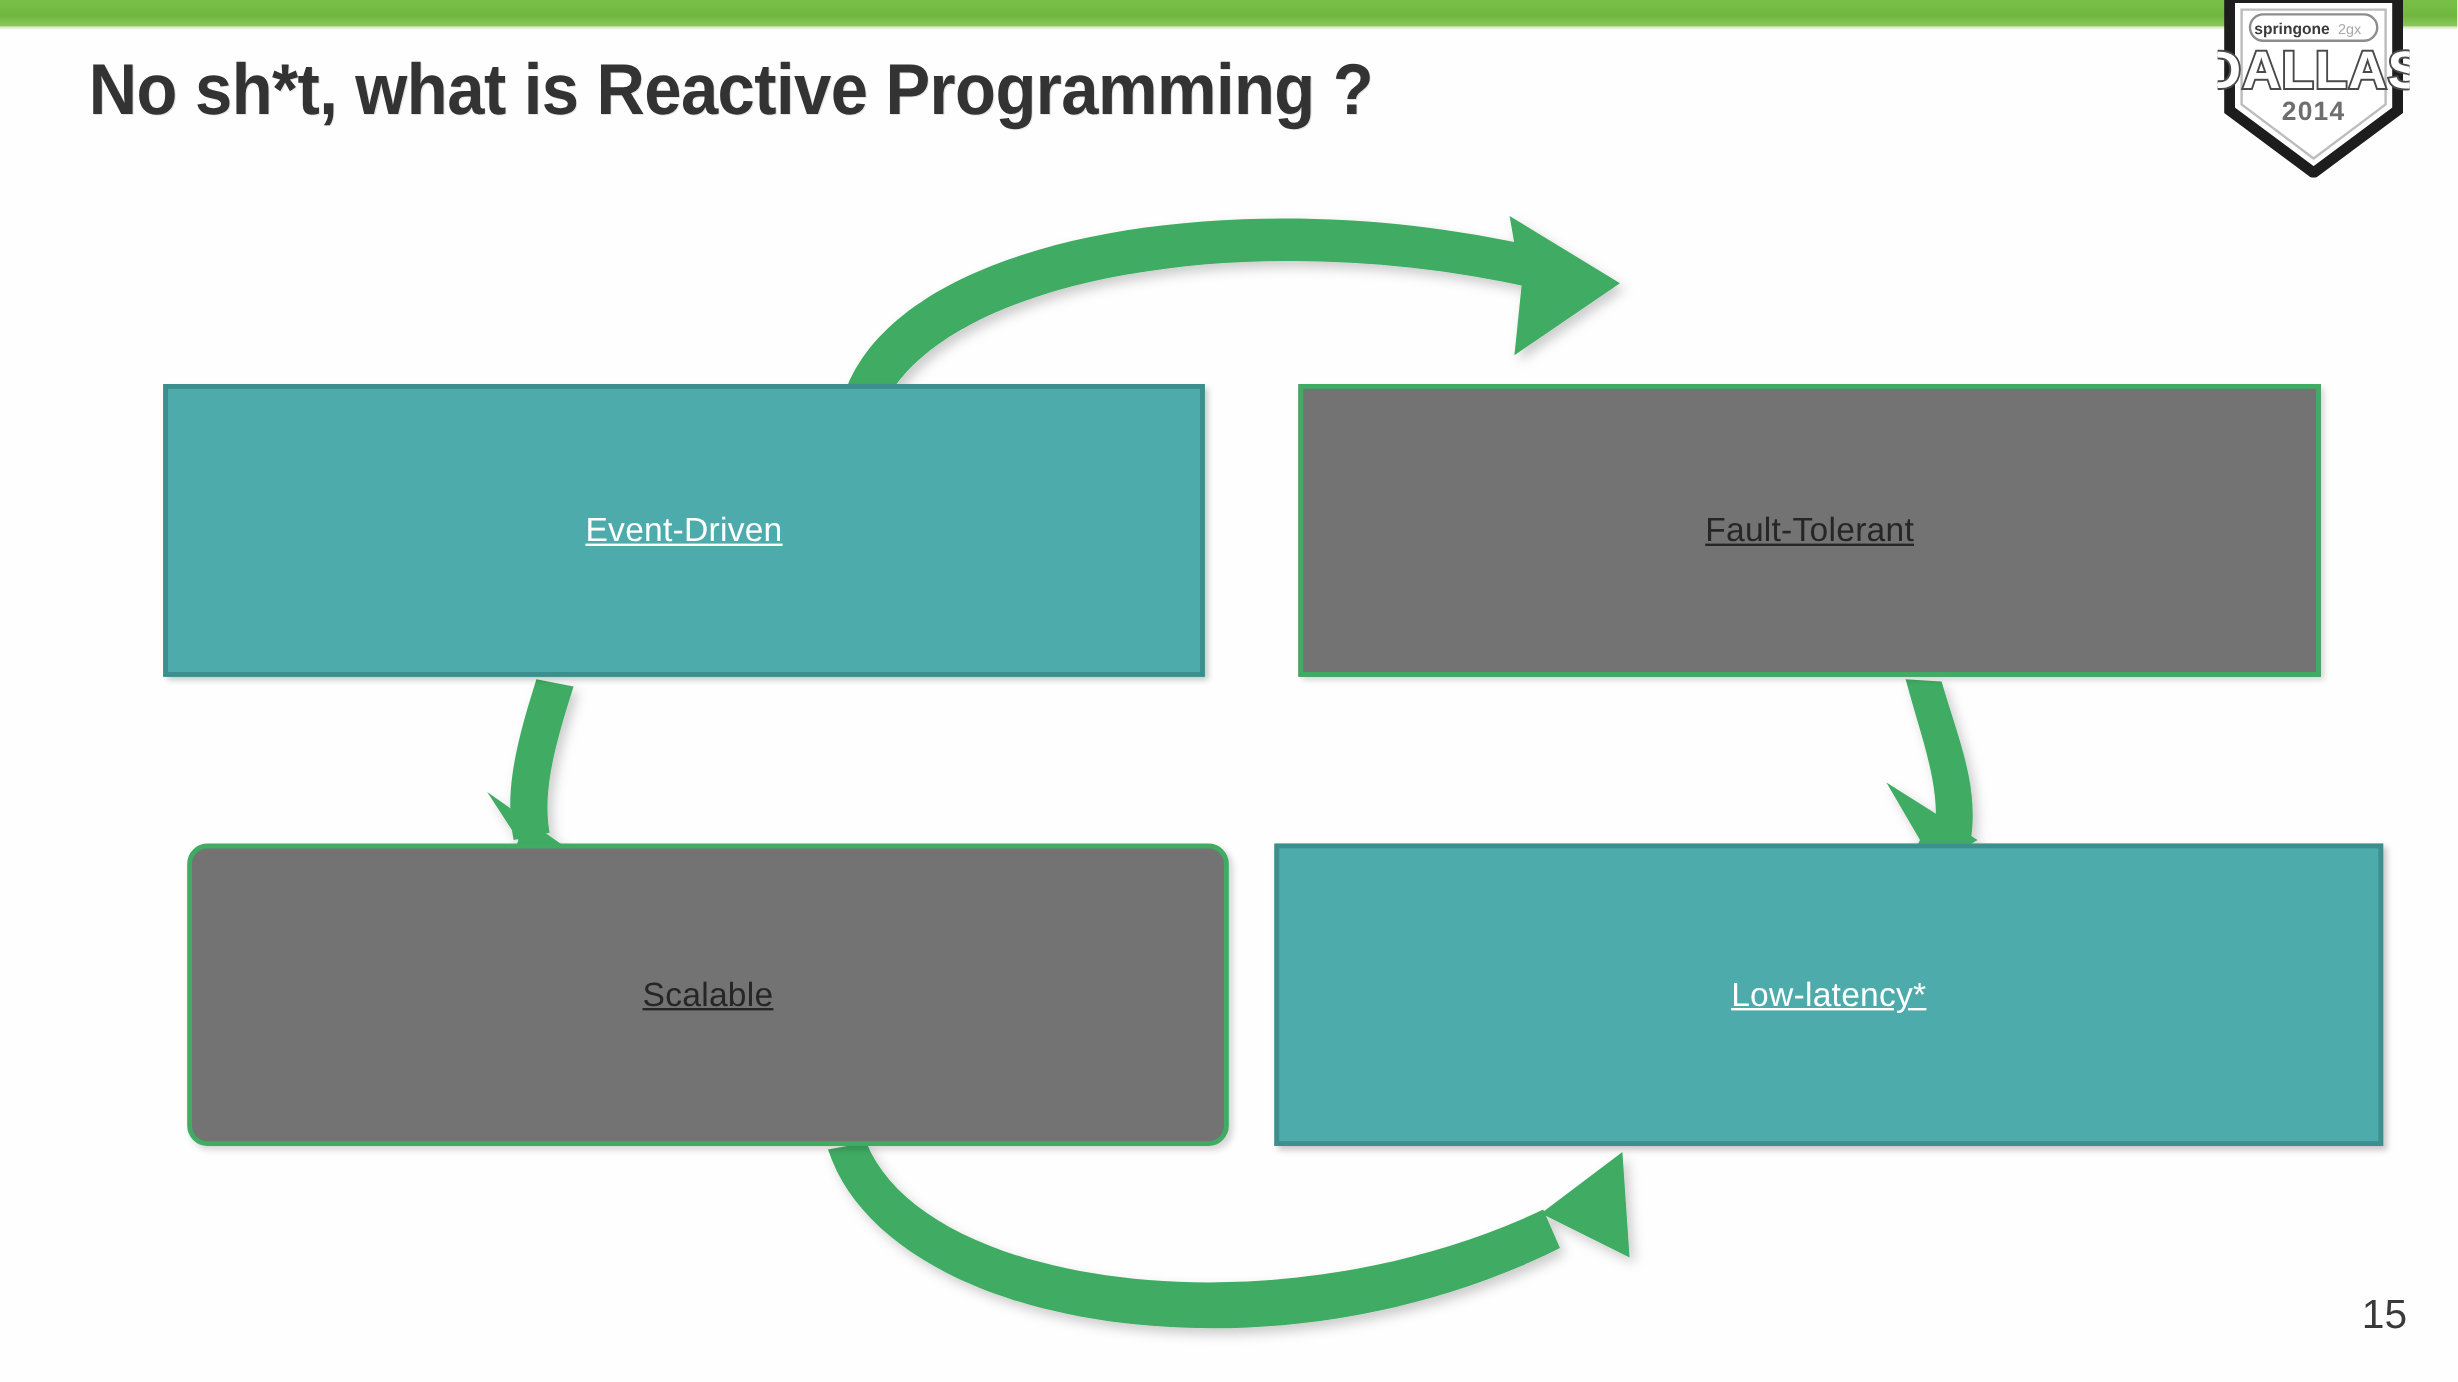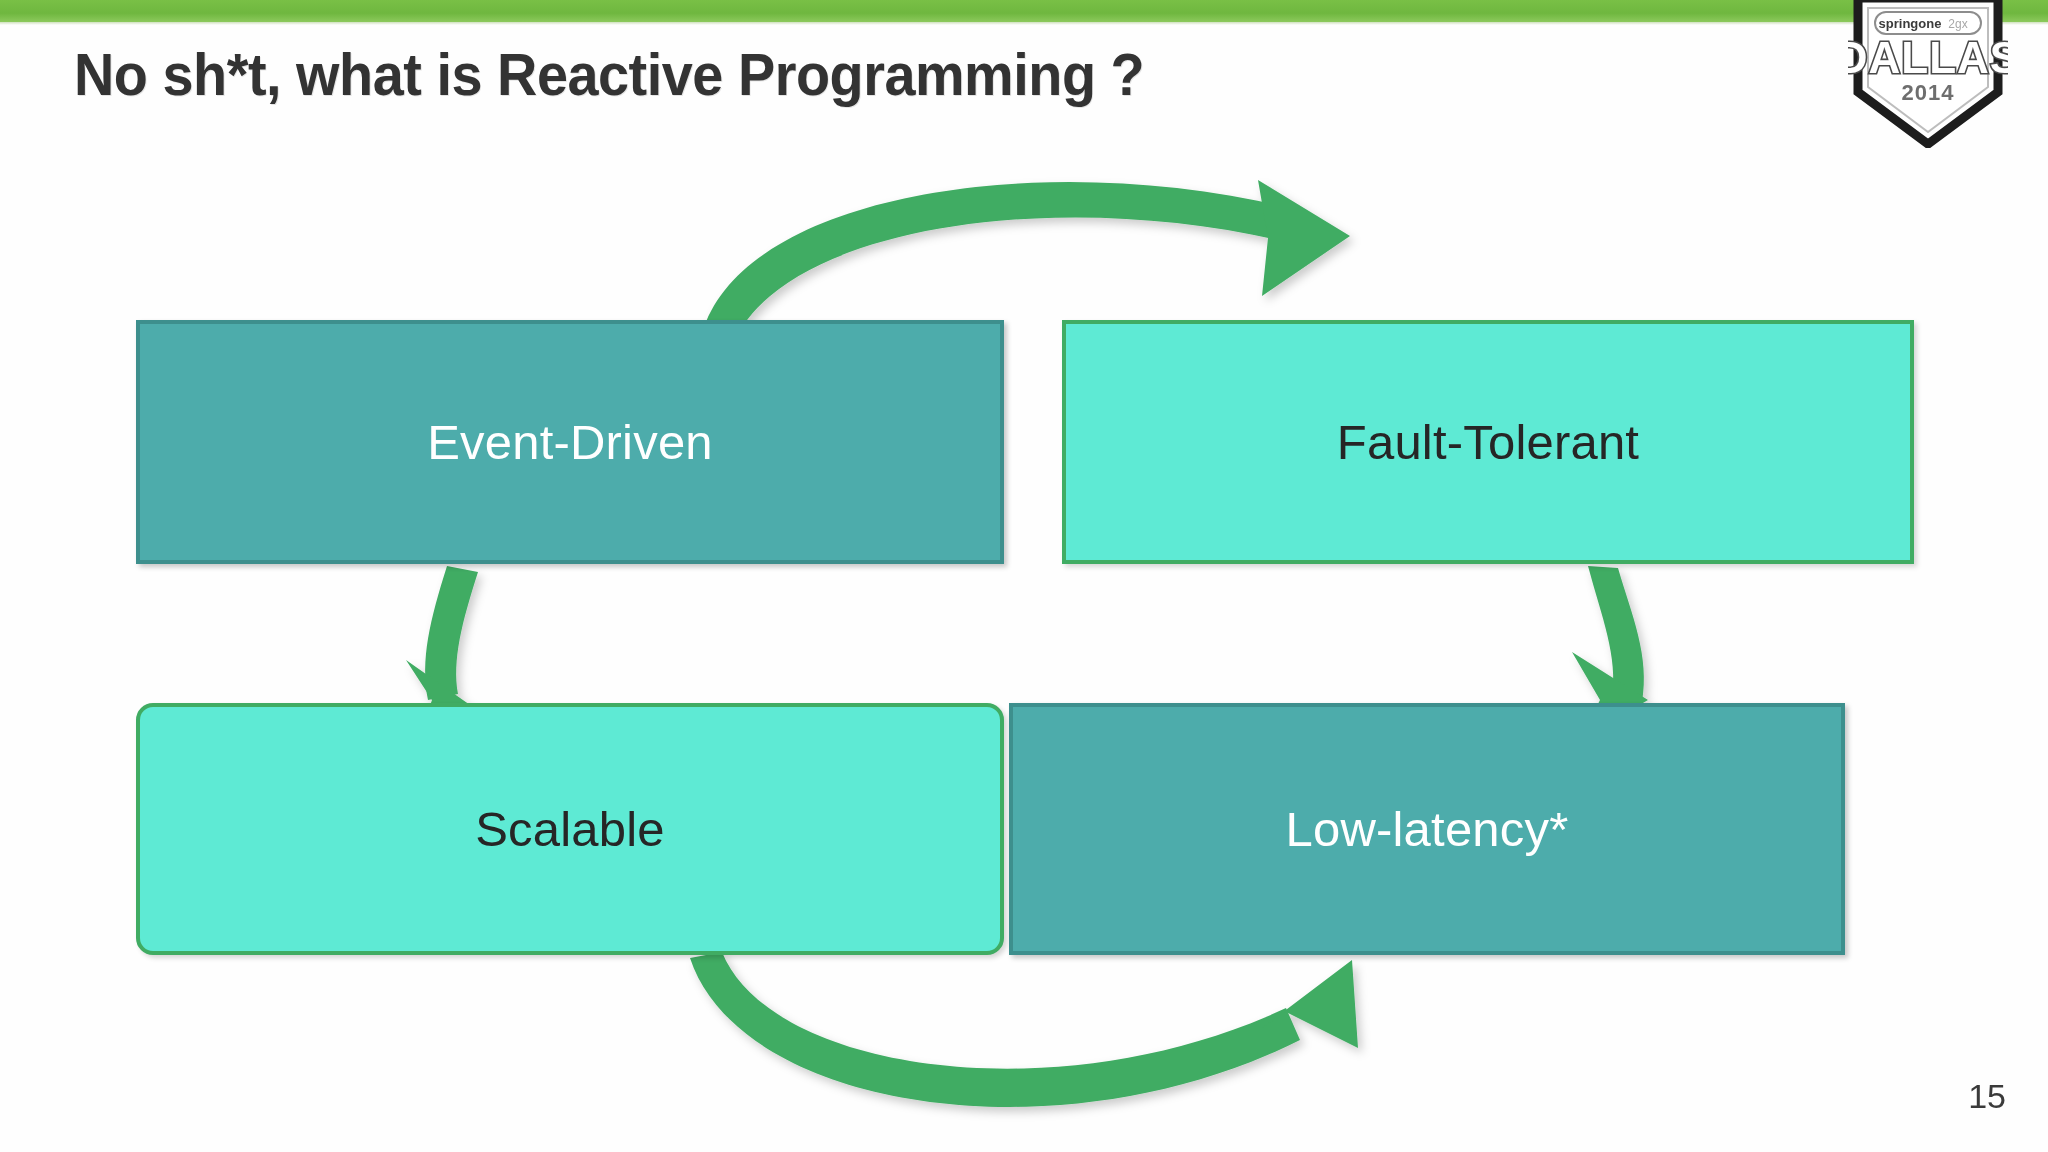--- a/index.html
+++ b/index.html
@@ -76,40 +76,42 @@
   }
   .diagram svg { display: block; }
 
   
   .box {
     position: absolute;
     display: flex;
     align-items: center;
     justify-content: center;
     box-sizing: border-box;
-    font-size: 49px;
+    font-size: 28px;
     letter-spacing: 0.2px;
+    text-decoration: underline;
   }
   .box-filled {
     background: #4dacab;
     border: 4px solid #3d8f8d;
     color: #ffffff;
     box-shadow: 3px 3px 5px rgba(0,0,0,0.22);
   }
   .box-outline {
-    background: #5eead4;
+    background: #737373;
     border: 4px solid #40ac63;
     color: #262626;
     box-shadow: 3px 3px 5px rgba(0,0,0,0.16);
+    margin-left: 20px;
   }
 
   #box-event-driven   { left: 136px;  top: 320px;  width: 868px;  height: 244px; }
   #box-fault-tolerant { left: 1062px; top: 320px;  width: 852px;  height: 244px; }
   #box-scalable       { left: 136px;  top: 703px;  width: 868px;  height: 252px; border-radius: 17px; }
-  #box-low-latency    { left: 1009px; top: 703px;  width: 836px;  height: 252px; }
+  #box-low-latency    { left: 1062px; top: 703px;  width: 924px;  height: 252px; }
 
   
   .page-number {
     position: absolute;
     right: 42px;
     bottom: 36px;
     font-size: 34px;
     color: #3a3a3a;
   }
 </style>

